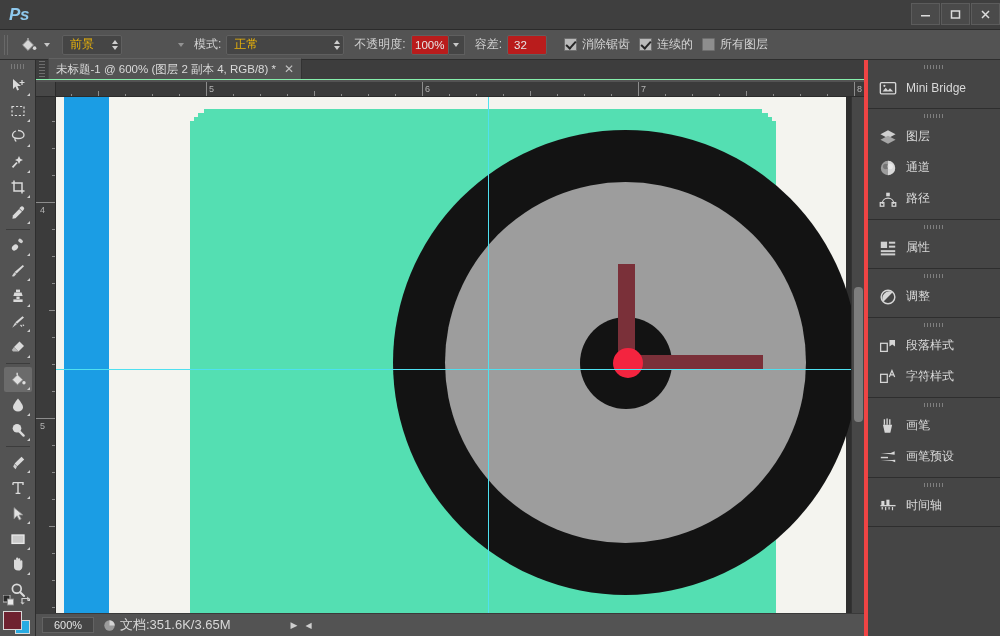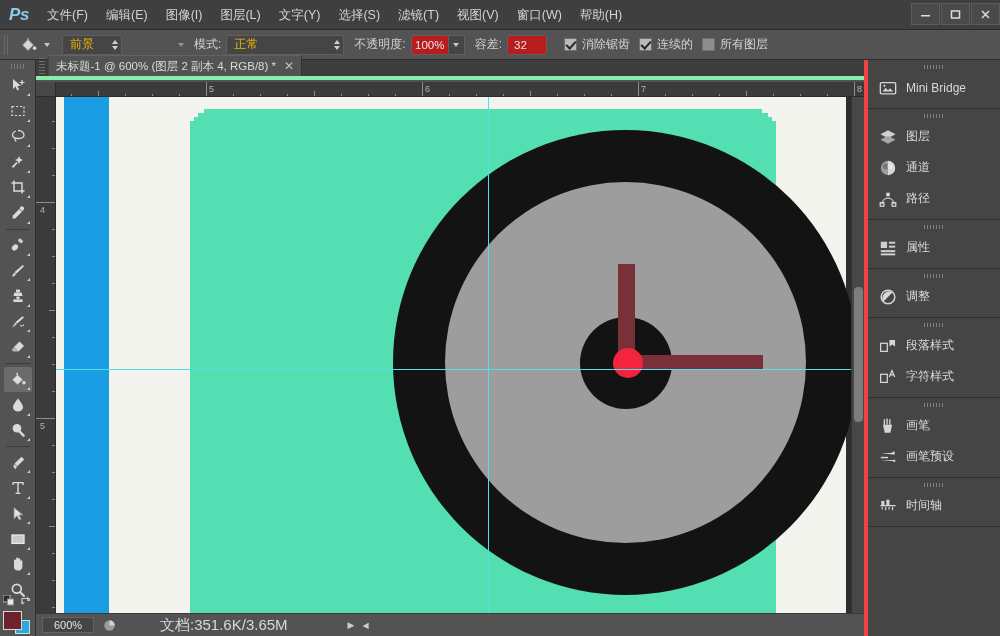--- a/index.html
+++ b/index.html
@@ -122,21 +122,21 @@
     background: #29abe2; border: 1px solid #d8d8d8;
   }
   .sw-mini {
     position: absolute; left: 0; top: -12px; width: 12px; height: 11px;
   }
 
   
   .tabbar {
     position: absolute; left: 36px; top: 60px; width: 828px; height: 20px;
     background: #3d3d3d; display: flex; align-items: flex-end;
-    border-bottom: 4px solid #86efac;
+    border-bottom: 1px solid #86efac;
   }
   .tab-grip {
     width: 6px; height: 16px; margin: 0 3px 2px 3px;
     background: repeating-linear-gradient(to bottom,#6e6e6e 0 1px,transparent 1px 3px);
   }
   .doctab {
     height: 21px; background: #535353; display: flex; align-items: center;
     padding: 0 7px; color: #dadada; font-size: 11.5px; white-space: nowrap;
     border-top: 1px solid #626262; border-left: 1px solid #444;
     border-right: 1px solid #333; cursor: default;
@@ -228,21 +228,21 @@
     position: absolute; left: 36px; bottom: 0; width: 828px; height: 23px;
     background: #535353; display: flex; align-items: center;
     border-top: 1px solid #3a3a3a;
   }
   .zoom-box {
     width: 52px; height: 16px; background: #454545; border: 1px solid #636363;
     color: #e2e2e2; font-size: 11px; display: flex; align-items: center;
     justify-content: center; margin-left: 6px; cursor: text;
   }
   .st-icon { width: 22px; height: 18px; display: flex; align-items: center; justify-content: center; margin-left: 4px; }
-  .st-text { color: #d8d8d8; font-size: 15px; margin-left: 40px; white-space: nowrap; }
+  .st-text { color: #d8d8d8; font-size: 13px; white-space: nowrap; }
   .st-arrow { margin-left: 60px; color: #cfcfcf; font-size: 9px; }
   .st-arrow2 { margin-left: 8px; color: #cfcfcf; font-size: 8px; }
 
   
   .dock {
     position: absolute; right: 0; top: 60px; width: 136px; height: 616px;
     background: #454545; border-left: 4px solid #ef4444;
     display: flex; flex-direction: column;
   }
   .dock-group { border-bottom: 1px solid #2e2e2e; padding-bottom: 5px; }
@@ -263,32 +263,20 @@
 
   svg { display: block; }
 </style>
 </head>
 <body>
 
 <div id="app">
 
   <div class="menubar">
     <div class="ps-logo">Ps</div>
-    <div id="menu-items-host" style="display:flex;">
-        <div class="menu-item">文件(F)</div>
-        <div class="menu-item">编辑(E)</div>
-        <div class="menu-item">图像(I)</div>
-        <div class="menu-item">图层(L)</div>
-        <div class="menu-item">文字(Y)</div>
-        <div class="menu-item">选择(S)</div>
-        <div class="menu-item">滤镜(T)</div>
-        <div class="menu-item">视图(V)</div>
-        <div class="menu-item">窗口(W)</div>
-        <div class="menu-item">帮助(H)</div>
-      </div>
     <div class="wincontrols">
       <div class="wc">
         <svg width="11" height="11" viewBox="0 0 11 11">
             <rect x="1" y="6" width="9" height="1.5" fill="#dcdcdc"></rect>
           </svg>
       </div>
       <div class="wc">
         <svg width="11" height="11" viewBox="0 0 11 11">
             <rect x="1.5" y="2" width="8" height="7" fill="none" stroke="#dcdcdc" stroke-width="1.5"></rect>
           </svg>

